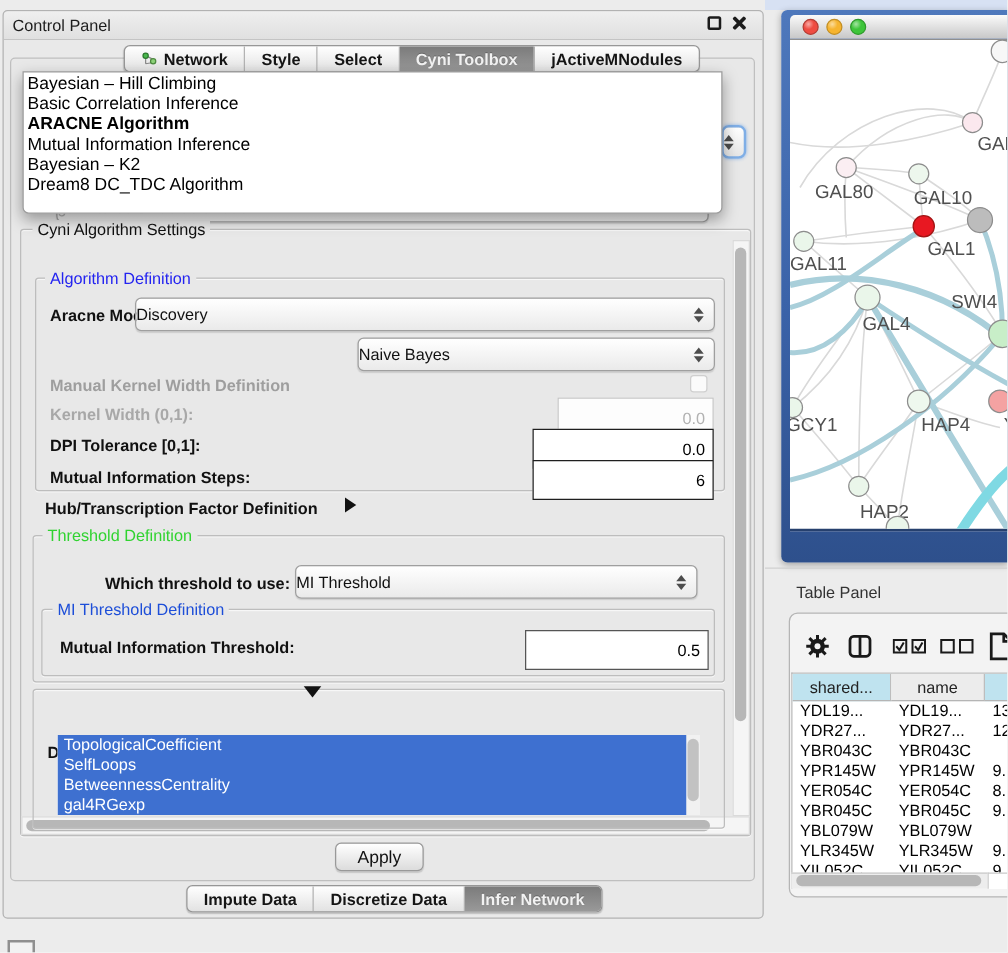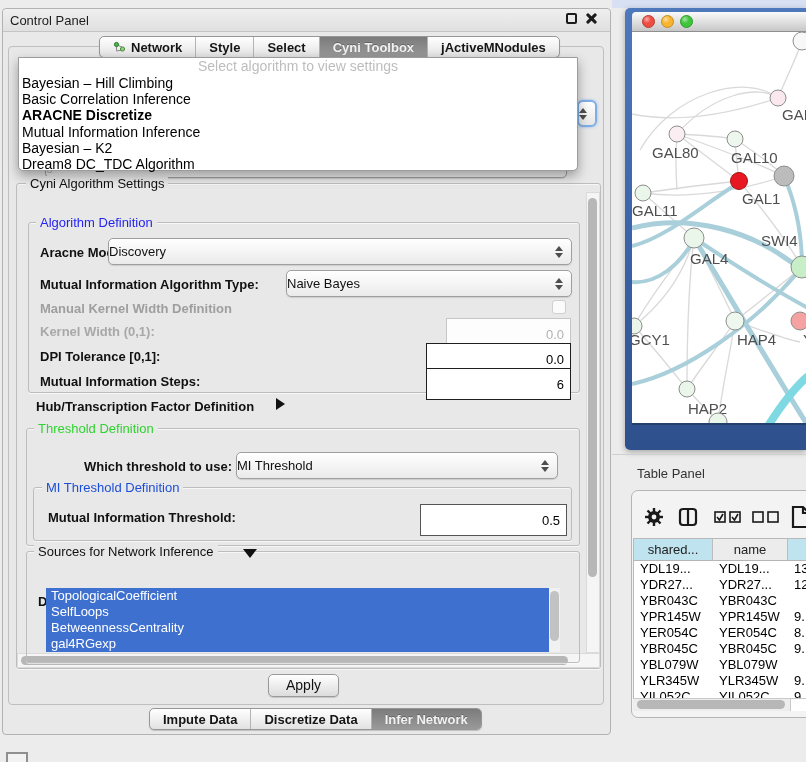--- a/index.html
+++ b/index.html
@@ -94,25 +94,24 @@
   </div>
 
   <div class="abs" style="left:577px;top:100px;width:20px;height:27px;border:2px solid #7faee6;border-radius:6px;background:linear-gradient(#ffffff,#e6e6e6);box-shadow:0 0 3px #8ab4e8;z-index:2;">
     <span class="stepper">
         <span class="tri-u"></span>
         <span class="tri-d"></span>
       </span>
   </div>
 
   <div class="dd">
-    <div class="dd-ph">Select algorithm to view settings</div>
     <div id="dd-items">
         <div class="dd-item">Bayesian – Hill Climbing</div>
         <div class="dd-item">Basic Correlation Inference</div>
-        <div class="dd-item bold">ARACNE Discretize</div>
+        <div class="dd-item bold">ARACNE Algorithm</div>
         <div class="dd-item">Mutual Information Inference</div>
         <div class="dd-item">Bayesian – K2</div>
         <div class="dd-item">Dream8 DC_TDC Algorithm</div>
       </div>
   </div>
 
   <div class="grp" style="left:16px;top:183px;width:585px;height:486px;"></div>
   <div class="grp-lbl" style="left:26px;top:176px;color:#111;">Cyni Algorithm Settings</div>
 
   <div class="sb-track" style="left:586px;top:192px;width:14px;height:461px;"></div>
@@ -126,21 +125,20 @@
 
   <div class="lbl b" style="left:40px;top:245px;">Aracne Mode:</div>
   <div class="combo" style="left:108px;top:238px;width:464px;height:27px;">
     <span>Discovery</span>
     <span class="stepper">
         <span class="tri-u"></span>
         <span class="tri-d"></span>
       </span>
   </div>
 
-  <div class="lbl b" style="left:40px;top:277px;">Mutual Information Algorithm Type:</div>
   <div class="combo" style="left:286px;top:270px;width:286px;height:27px;">
     <span>Naive Bayes</span>
     <span class="stepper">
         <span class="tri-u"></span>
         <span class="tri-d"></span>
       </span>
   </div>
 
   <div class="lbl b dis" style="left:40px;top:301px;">Manual Kernel Width Definition</div>
   <div class="cb" style="left:552px;top:300px;"></div>
@@ -168,21 +166,20 @@
         <span class="tri-d"></span>
       </span>
   </div>
 
   <div class="grp" style="left:33px;top:487px;width:539px;height:54px;"></div>
   <div class="grp-lbl" style="left:42px;top:480px;color:#1d4ed8;">MI Threshold Definition</div>
   <div class="lbl b" style="left:48px;top:510px;">Mutual Information Threshold:</div>
   <input class="fld" style="left: 420px; top: 504px; width: 147px; height: 24px; border-color: rgb(85, 85, 85);" value="0.5">
 
   <div class="grp" style="left:26px;top:551px;width:554px;height:112px;"></div>
-  <div class="grp-lbl" style="left:34px;top:544px;color:#111;">Sources for Network Inference</div>
   <div class="tri-dn" style="left:243px;top:549px;"></div>
   <div class="lbl b" style="left:38px;top:594px;">Data Attributes</div>
 
   <div class="abs" id="attr-list" style="left:46px;top:588px;width:514px;height:64px;background:#fff;overflow:hidden;">
       <div class="attr-item" style="background: rgb(62, 112, 208);">TopologicalCoefficient</div>
       <div class="attr-item" style="background: rgb(62, 112, 208);">SelfLoops</div>
       <div class="attr-item" style="background: rgb(62, 112, 208);">BetweennessCentrality</div>
       <div class="attr-item" style="background: rgb(62, 112, 208);">gal4RGexp</div>
     </div>
   <div class="sb-track" style="left:549px;top:588px;width:11px;height:64px;border:none;background:#f1f1f1;"></div>

